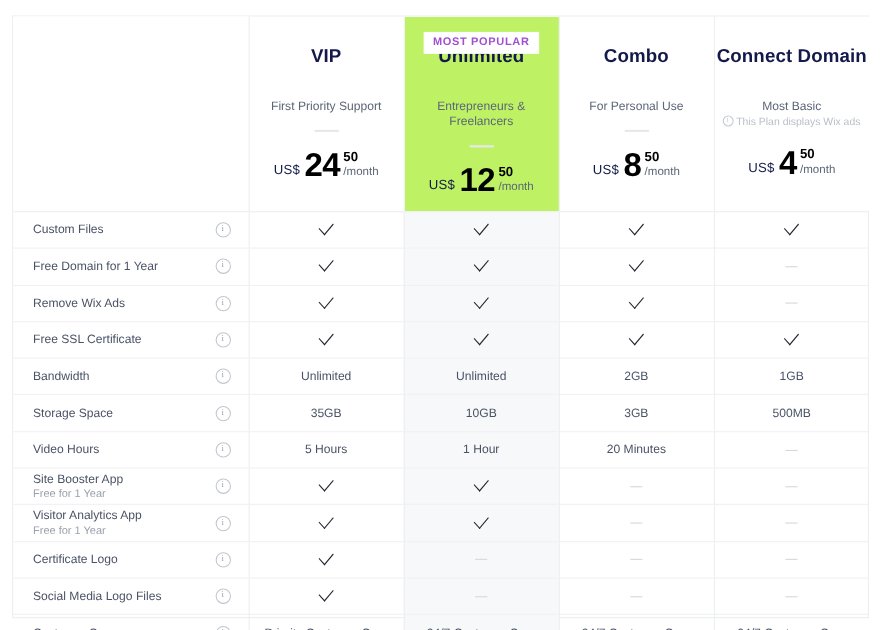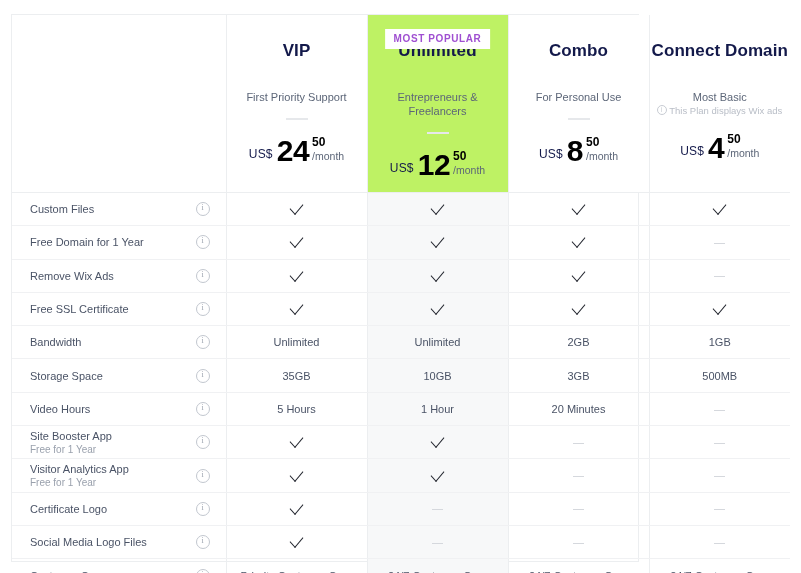--- a/index.html
+++ b/index.html
@@ -12,21 +12,21 @@
   }
   body {
     font-family: "Liberation Sans", sans-serif;
     -webkit-font-smoothing: antialiased;
   }
 
   #table-wrap {
     position: absolute;
     left: 11px;
     top: 14px;
-    width: 628px;
+    width: 779px;
     height: 548px;
     box-sizing: border-box;
     border: 1px solid #eceef0;
     background: #ffffff;
   }
 
   table.pricing {
     border-collapse: collapse;
     width: 100%;
     height: 100%;

